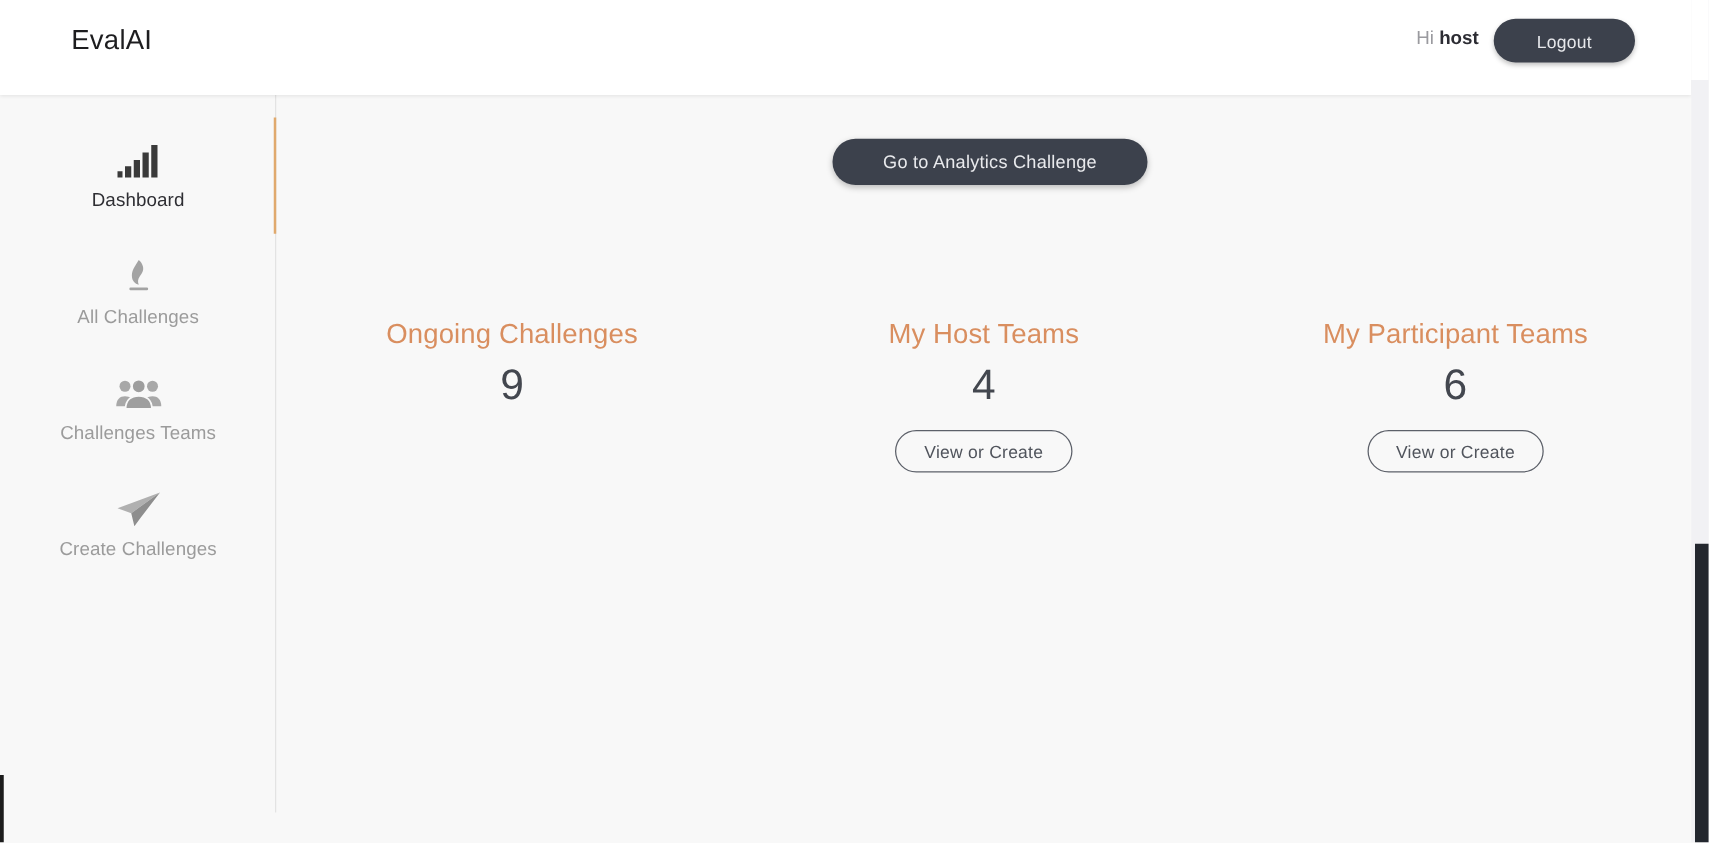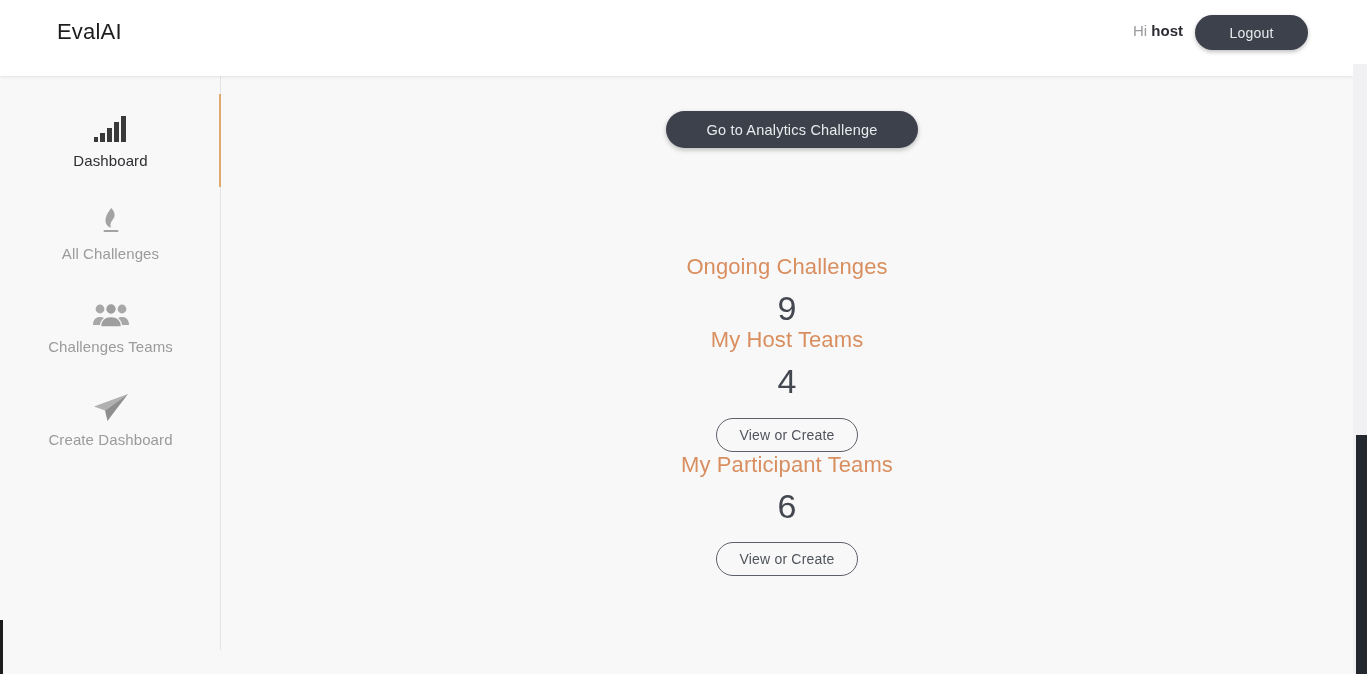--- a/index.html
+++ b/index.html
@@ -150,21 +150,20 @@
     cursor: pointer;
     box-shadow: 0 2px 5px rgba(0,0,0,0.25);
   }
 
   .cards {
     position: absolute;
     top: 190px;
     left: 0;
     width: 1132px;
     display: flex;
-    flex-direction: column;
   }
   .card {
     flex: 1;
     text-align: center;
   }
   .card-title {
     font-size: 22px;
     color: #d98e5f;
     letter-spacing: 0.1px;
     white-space: nowrap;
@@ -285,21 +284,21 @@
     <div class="side-label">Challenges Teams</div>
   </div>
 
   <div class="side-item side-item-3">
     <div class="icon-wrap">
       <svg width="38" height="30" viewBox="0 0 38 30" aria-hidden="true">
         <path d="M36 1 L2 13.5 L13 17.5 Z" fill="#b0b0b0"></path>
         <path d="M36 1 L13 17.5 L15.5 28 L20.5 21.2 Z" fill="#8e8e8e"></path>
       </svg>
     </div>
-    <div class="side-label">Create Dashboard</div>
+    <div class="side-label">Create Challenges</div>
   </div>
 </div>
 
 <div class="rail-gray"></div>
 <div class="rail-orange"></div>
 
 <div class="main">
 
   <button class="analytics-btn">Go to Analytics Challenge</button>
 

